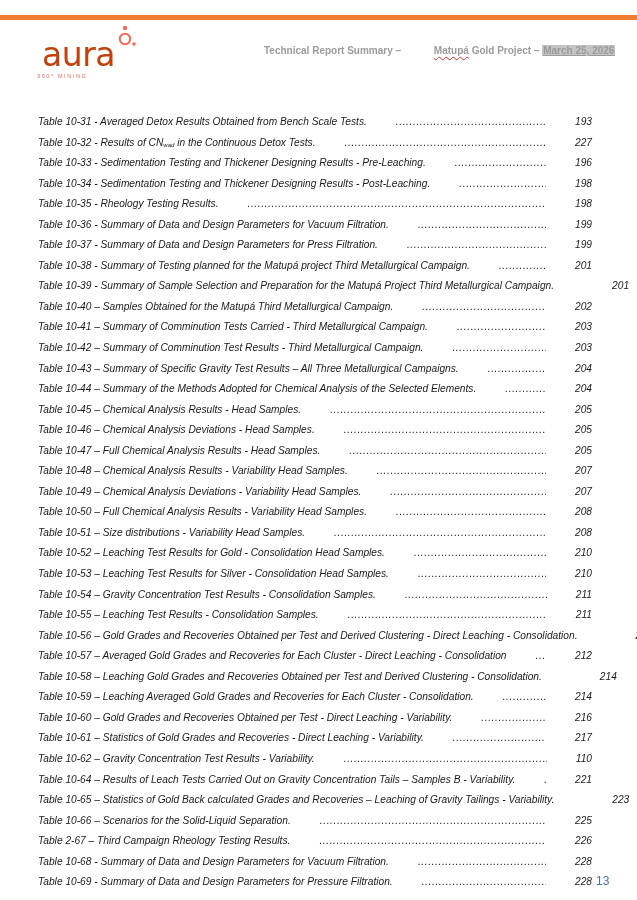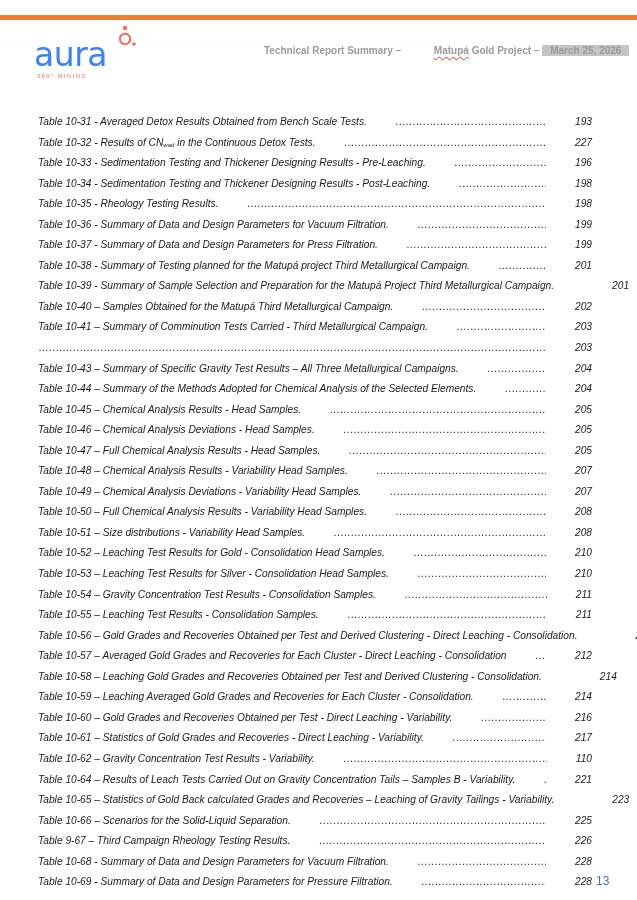--- a/index.html
+++ b/index.html
@@ -7,39 +7,39 @@
     width: 637px; height: 900px; position: relative; overflow: hidden;
     background: #ffffff;
     font-family: "Liberation Sans", "DejaVu Sans", sans-serif;
   }
   .top-bar {
     position: absolute; left: 0; top: 15px; width: 637px; height: 5px;
     background: #ef7d32;
   }
   .logo { position: absolute; left: 34px; top: 24px; width: 120px; height: 60px; }
   .logo-word {
-    position: absolute; left: 0; top: 14px;
+    position: absolute; left: 8px; top: 14px;
     font-family: "DejaVu Sans", sans-serif; font-size: 33px; letter-spacing: -0.5px;
-    color: #3b82f6; line-height: 1;
+    color: #c2410c; line-height: 1;
   }
   .logo-tag {
     position: absolute; left: 3px; top: 49px;
     font-size: 5.5px; letter-spacing: 1.6px; color: #f26b5b;
   }
   .logo-mark { position: absolute; left: 84px; top: 0; }
   .header-title {
     position: absolute; left: 264px; top: 45px;
     font-size: 10px; font-weight: bold; color: #9b9b9b; white-space: nowrap;
   }
   .header-title .proj {
     text-decoration: underline wavy #d33; text-decoration-thickness: 1px;
     text-underline-offset: 2px;
     margin-left: 30px;
   }
-  .header-title .date { background: #c4c4c4; padding: 0 8px; }
+  .header-title .date { background: #c4c4c4; padding: 0 1px; text-decoration: underline; }
   .toc {
     position: absolute; left: 38px; top: 116px; width: 554px;
   }
   .toc-entry {
     display: flex; align-items: baseline; height: 20.55px;
     font-style: italic; font-size: 10.2px; color: #1a1a1a; white-space: nowrap; gap: 28px;
   }
   .toc-text { flex: 0 0 auto; }
   .toc-text sub { font-size: 6px; vertical-align: -1px; }
   .toc-dots {
@@ -124,20 +124,21 @@
       <span class="toc-text">Table 10-40 – Samples Obtained for the Matupá Third Metallurgical Campaign.</span>
       <span class="toc-dots"></span>
       <span class="toc-page">202</span>
     </div>
     <div class="toc-entry">
       <span class="toc-text">Table 10-41 – Summary of Comminution Tests Carried - Third Metallurgical Campaign.</span>
       <span class="toc-dots"></span>
       <span class="toc-page">203</span>
     </div>
     <div class="toc-entry">
+      <span class="toc-text">Table 10-42 – Summary of Comminution Test Results - Third Metallurgical Campaign.</span>
       <span class="toc-dots"></span>
       <span class="toc-page">203</span>
     </div>
     <div class="toc-entry">
       <span class="toc-text">Table 10-43 – Summary of Specific Gravity Test Results – All Three Metallurgical Campaigns.</span>
       <span class="toc-dots"></span>
       <span class="toc-page">204</span>
     </div>
     <div class="toc-entry">
       <span class="toc-text">Table 10-44 – Summary of the Methods Adopted for Chemical Analysis of the Selected Elements.</span>
@@ -243,21 +244,21 @@
       <span class="toc-text">Table 10-65 – Statistics of Gold Back calculated Grades and Recoveries – Leaching of Gravity Tailings - Variability.</span>
       <span class="toc-dots"></span>
       <span class="toc-page">223</span>
     </div>
     <div class="toc-entry">
       <span class="toc-text">Table 10-66 – Scenarios for the Solid-Liquid Separation.</span>
       <span class="toc-dots"></span>
       <span class="toc-page">225</span>
     </div>
     <div class="toc-entry">
-      <span class="toc-text">Table 9-67 – Third Campaign Rheology Testing Results.</span>
+      <span class="toc-text">Table 2-67 – Third Campaign Rheology Testing Results.</span>
       <span class="toc-dots"></span>
       <span class="toc-page">226</span>
     </div>
     <div class="toc-entry">
       <span class="toc-text">Table 10-68 - Summary of Data and Design Parameters for Vacuum Filtration.</span>
       <span class="toc-dots"></span>
       <span class="toc-page">228</span>
     </div>
     <div class="toc-entry">
       <span class="toc-text">Table 10-69 - Summary of Data and Design Parameters for Pressure Filtration.</span>

